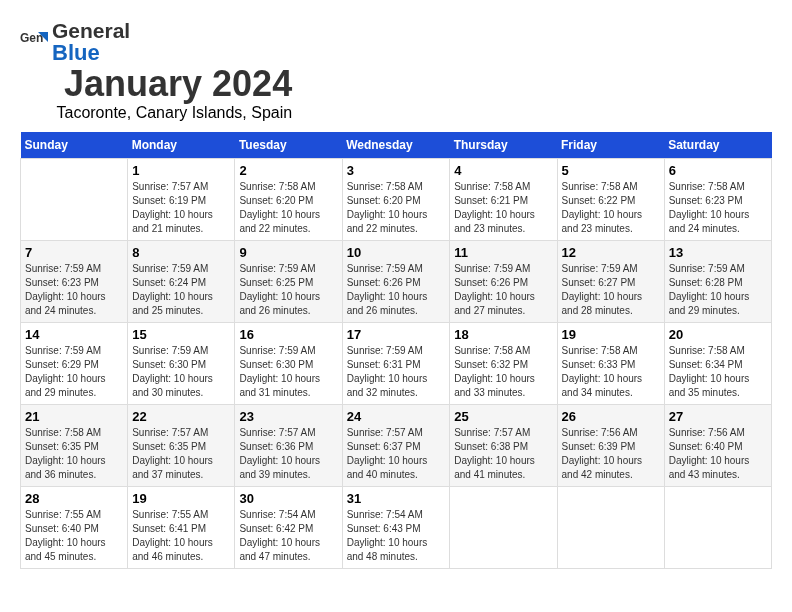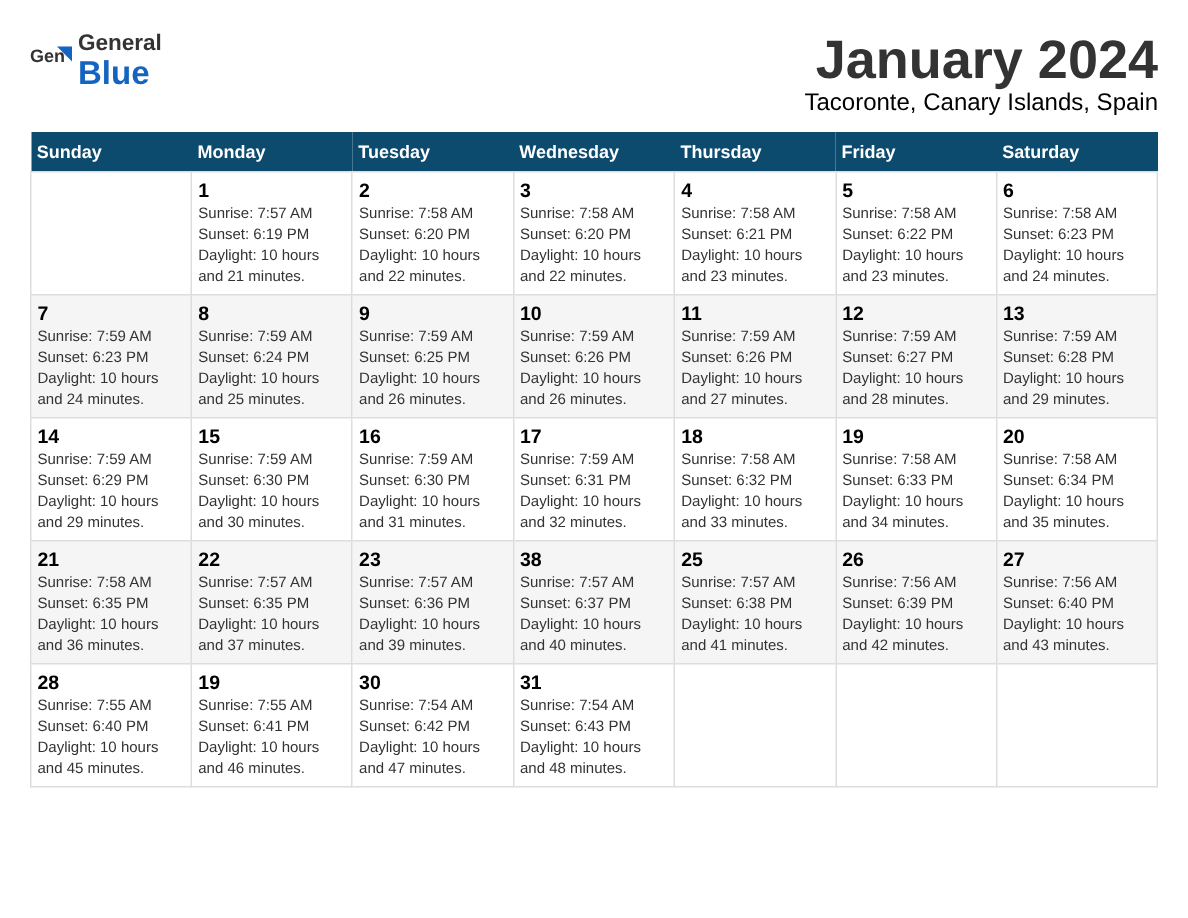--- a/index.html
+++ b/index.html
@@ -8,28 +8,29 @@
       background: #fff;
       width: 792px;
       min-height: 612px;
       padding: 20px;
     }
     .header-area {
       display: flex;
       justify-content: space-between;
       align-items: flex-start;
       margin-bottom: 10px;
+      flex-direction: column;
     }
     .logo {
       display: flex;
       align-items: center;
       gap: 4px;
     }
     .logo-text-general {
-      font-size: 15px;
+      font-size: 21px;
       font-weight: bold;
       color: #333;
       line-height: 1;
     }
     .logo-text-blue {
       font-size: 22px;
       font-weight: bold;
       color: #1565c0;
       line-height: 1;
     }
@@ -50,21 +51,21 @@
     .location-title {
       font-size: 16px;
       color: #000000;
     }
     table {
       width: 100%;
       border-collapse: collapse;
       font-size: 11px;
     }
     thead tr th {
-      background-color: #0c4a6e;
+      background-color: #1d4ed8;
       color: #fff;
       padding: 6px 4px;
       text-align: left;
       font-size: 12px;
       font-weight: bold;
     }
     tbody tr td {
       vertical-align: top;
       padding: 4px 4px;
       border: 1px solid #ddd;
@@ -288,21 +289,21 @@
 and 37 minutes.</div>
         </td>
         <td>
           <span class="day-number">23</span>
           <div class="day-info" style="white-space: pre-line;">Sunrise: 7:57 AM
 Sunset: 6:36 PM
 Daylight: 10 hours
 and 39 minutes.</div>
         </td>
         <td>
-          <span class="day-number">38</span>
+          <span class="day-number">24</span>
           <div class="day-info" style="white-space: pre-line;">Sunrise: 7:57 AM
 Sunset: 6:37 PM
 Daylight: 10 hours
 and 40 minutes.</div>
         </td>
         <td>
           <span class="day-number">25</span>
           <div class="day-info" style="white-space: pre-line;">Sunrise: 7:57 AM
 Sunset: 6:38 PM
 Daylight: 10 hours

